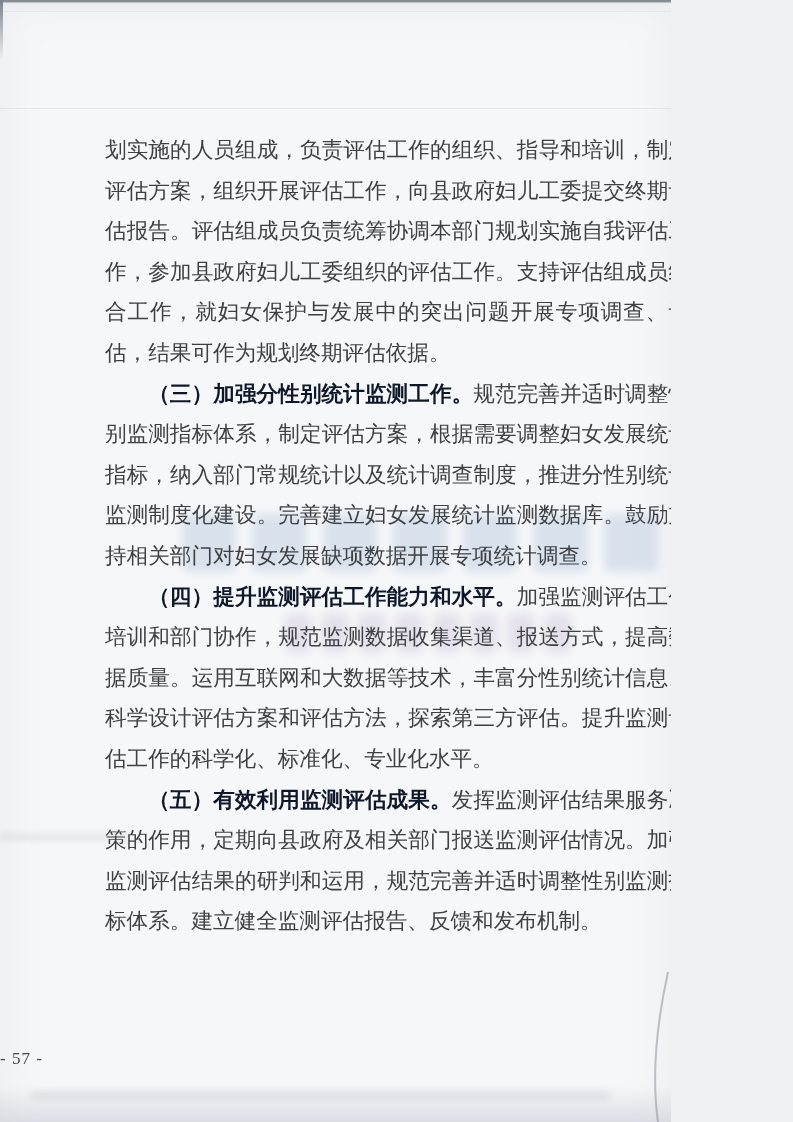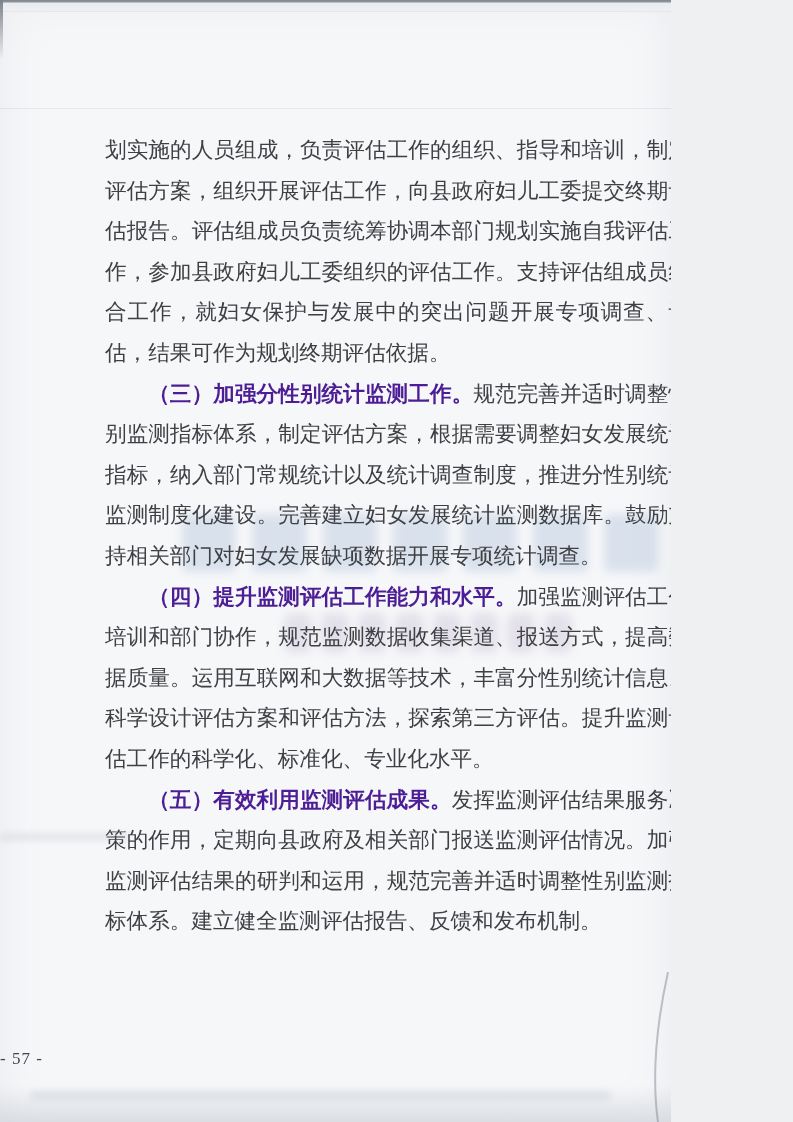--- a/index.html
+++ b/index.html
@@ -53,21 +53,21 @@
   .text-block {
     position: absolute;
     left: 105px; top: 130px; width: 585px;
     font-size: 21.6px;
     line-height: 40.6px;
     color: #3e4044;
     text-align: justify;
   }
   .text-block p { margin: 0; }
   .para-indent { text-indent: 2em; }
-  .para-head { font-weight: 700; color: #4c1d95; }
+  .para-head { font-weight: 700; color: #0f172a; }
   .page-number {
     position: absolute; left: 0; top: 1049px; width: 782px;
     text-align: left;
     font-size: 17px;
     letter-spacing: 1px;
     color: #44464a;
   }
 </style>
 </head>
 <body>

